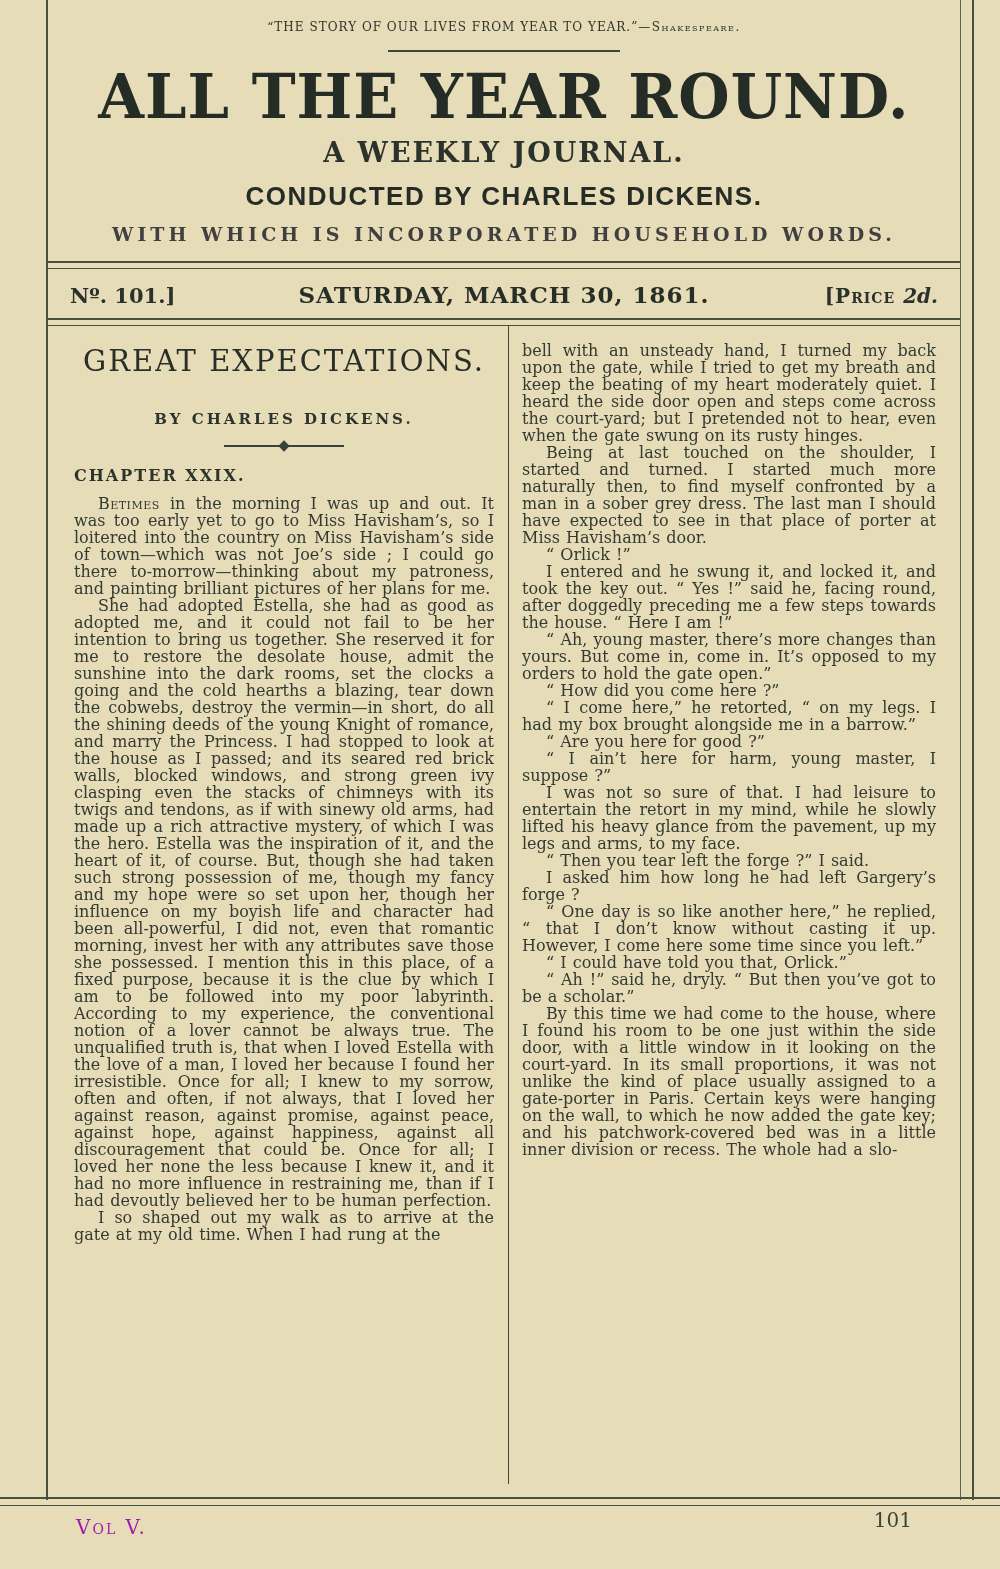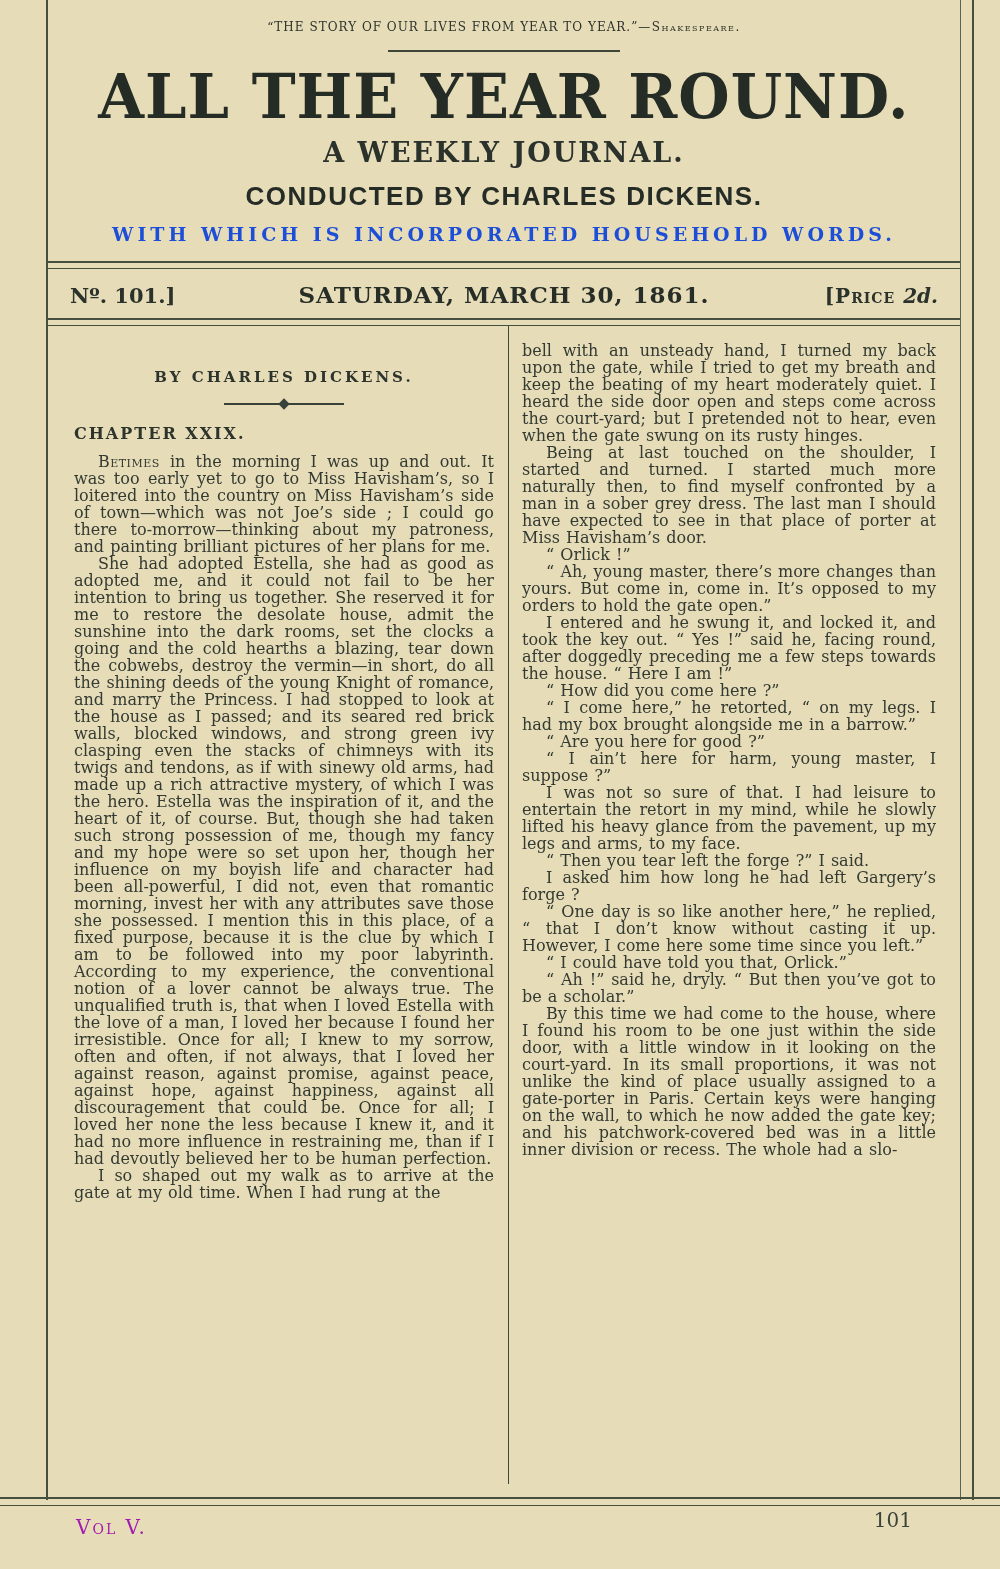--- a/index.html
+++ b/index.html
@@ -26,21 +26,21 @@
   .centered{text-align:center;}
   
   .quote-line{padding-top:20px;font-size:12px;font-weight:normal;letter-spacing:1px;color:#2d342c;}
   .quote-line .attrib{font-variant:small-caps;letter-spacing:1.5px;}
   .short-rule{width:232px;height:2px;background:#3d463b;margin:16px auto 0 auto;}
   .journal-title{margin-top:11px;font-size:59px;line-height:68px;font-weight:bold;
     color:#242c25;letter-spacing:1px;transform:scaleY(1.04);}
   .journal-subtitle{margin-top:6px;font-size:27px;letter-spacing:2px;font-weight:bold;color:#2b322b;}
   .conducted{margin-top:13px;font-family:"Liberation Sans", sans-serif;font-weight:bold;
     font-size:26px;letter-spacing:1.5px;color:#252c26;}
-  .incorporated{margin-top:11px;font-size:19px;font-weight:bold;letter-spacing:4px;color:#1d4ed8;}
+  .incorporated{margin-top:11px;font-size:19px;font-weight:bold;letter-spacing:4px;color:#404040;}
   .double-rule{height:5px;border-top:2px solid #46503f;border-bottom:1px solid #46503f;}
   .rule-a{margin-top:16px;}
   .rule-b{margin-top:0;}
   
   .dateline{display:flex;align-items:baseline;padding:12px 22px 10px 22px;}
   .issue-no{font-size:21px;font-weight:bold;color:#2b322b;width:170px;}
   .issue-date{flex:1;text-align:center;font-size:23px;font-weight:bold;letter-spacing:1px;color:#272e27;}
   .issue-price{width:170px;text-align:right;font-size:20px;font-weight:bold;color:#2b322b;}
   .issue-price .sc{font-variant:small-caps;letter-spacing:1px;}
   .issue-price .it{font-style:italic;}
@@ -88,40 +88,41 @@
   <div class="dateline">
     <span class="issue-no">Nº. 101.]</span>
     <span class="issue-date">SATURDAY, MARCH 30, 1861.</span>
     <span class="issue-price"><span class="sc">[Price </span><span class="it">2d.</span></span>
   </div>
 
   <div class="double-rule rule-b"></div>
 
   <div class="columns">
     <div class="col col-left">
+      <div class="article-title">GREAT EXPECTATIONS.</div>
       <div class="article-byline">BY CHARLES DICKENS.</div>
       <div class="ornament">
         <span class="bar"></span>
         <span class="diamond"></span>
         <span class="bar"></span>
       </div>
       <div class="chapter-heading">CHAPTER XXIX.</div>
       <div class="bodytext">
           <p><span class="lead-caps">Betimes</span> in the morning I was up and out. It was too early yet to go to Miss Havisham’s, so I loitered into the country on Miss Havisham’s side of town—which was not Joe’s side ; I could go there to-morrow—thinking about my patroness, and painting brilliant pictures of her plans for me.</p>
           <p>She had adopted Estella, she had as good as adopted me, and it could not fail to be her intention to bring us together. She reserved it for me to restore the desolate house, admit the sunshine into the dark rooms, set the clocks a going and the cold hearths a blazing, tear down the cobwebs, destroy the vermin—in short, do all the shining deeds of the young Knight of romance, and marry the Princess. I had stopped to look at the house as I passed; and its seared red brick walls, blocked windows, and strong green ivy clasping even the stacks of chimneys with its twigs and tendons, as if with sinewy old arms, had made up a rich attractive mystery, of which I was the hero. Estella was the inspiration of it, and the heart of it, of course. But, though she had taken such strong possession of me, though my fancy and my hope were so set upon her, though her influence on my boyish life and character had been all-powerful, I did not, even that romantic morning, invest her with any attributes save those she possessed. I mention this in this place, of a fixed purpose, because it is the clue by which I am to be followed into my poor labyrinth. According to my experience, the conventional notion of a lover cannot be always true. The unqualified truth is, that when I loved Estella with the love of a man, I loved her because I found her irresistible. Once for all; I knew to my sorrow, often and often, if not always, that I loved her against reason, against promise, against peace, against hope, against happiness, against all discouragement that could be. Once for all; I loved her none the less because I knew it, and it had no more influence in restraining me, than if I had devoutly believed her to be human perfection.</p>
           <p>I so shaped out my walk as to arrive at the gate at my old time. When I had rung at the</p>
         </div>
     </div>
     <div class="col col-right">
       <div class="bodytext">
           <p style="text-indent: 0px;">bell with an unsteady hand, I turned my back upon the gate, while I tried to get my breath and keep the beating of my heart moderately quiet. I heard the side door open and steps come across the court-yard; but I pretended not to hear, even when the gate swung on its rusty hinges.</p>
           <p>Being at last touched on the shoulder, I started and turned. I started much more naturally then, to find myself confronted by a man in a sober grey dress. The last man I should have expected to see in that place of porter at Miss Havisham’s door.</p>
           <p>“ Orlick !”</p>
+          <p>I entered and he swung it, and locked it, and took the key out. “ Yes !” said he, facing round, after doggedly preceding me a few steps towards the house. “ Here I am !”</p>
           <p>“ Ah, young master, there’s more changes than yours. But come in, come in. It’s opposed to my orders to hold the gate open.”</p>
-          <p>I entered and he swung it, and locked it, and took the key out. “ Yes !” said he, facing round, after doggedly preceding me a few steps towards the house. “ Here I am !”</p>
           <p>“ How did you come here ?”</p>
           <p>“ I come here,” he retorted, “ on my legs. I had my box brought alongside me in a barrow.”</p>
           <p>“ Are you here for good ?”</p>
           <p>“ I ain’t here for harm, young master, I suppose ?”</p>
           <p>I was not so sure of that. I had leisure to entertain the retort in my mind, while he slowly lifted his heavy glance from the pavement, up my legs and arms, to my face.</p>
           <p>“ Then you tear left the forge ?” I said.</p>
           <p>I asked him how long he had left Gargery’s forge ?</p>
           <p>“ One day is so like another here,” he replied, “ that I don’t know without casting it up. However, I come here some time since you left.”</p>
           <p>“ I could have told you that, Orlick.”</p>
           <p>“ Ah !” said he, dryly. “ But then you’ve got to be a scholar.”</p>

